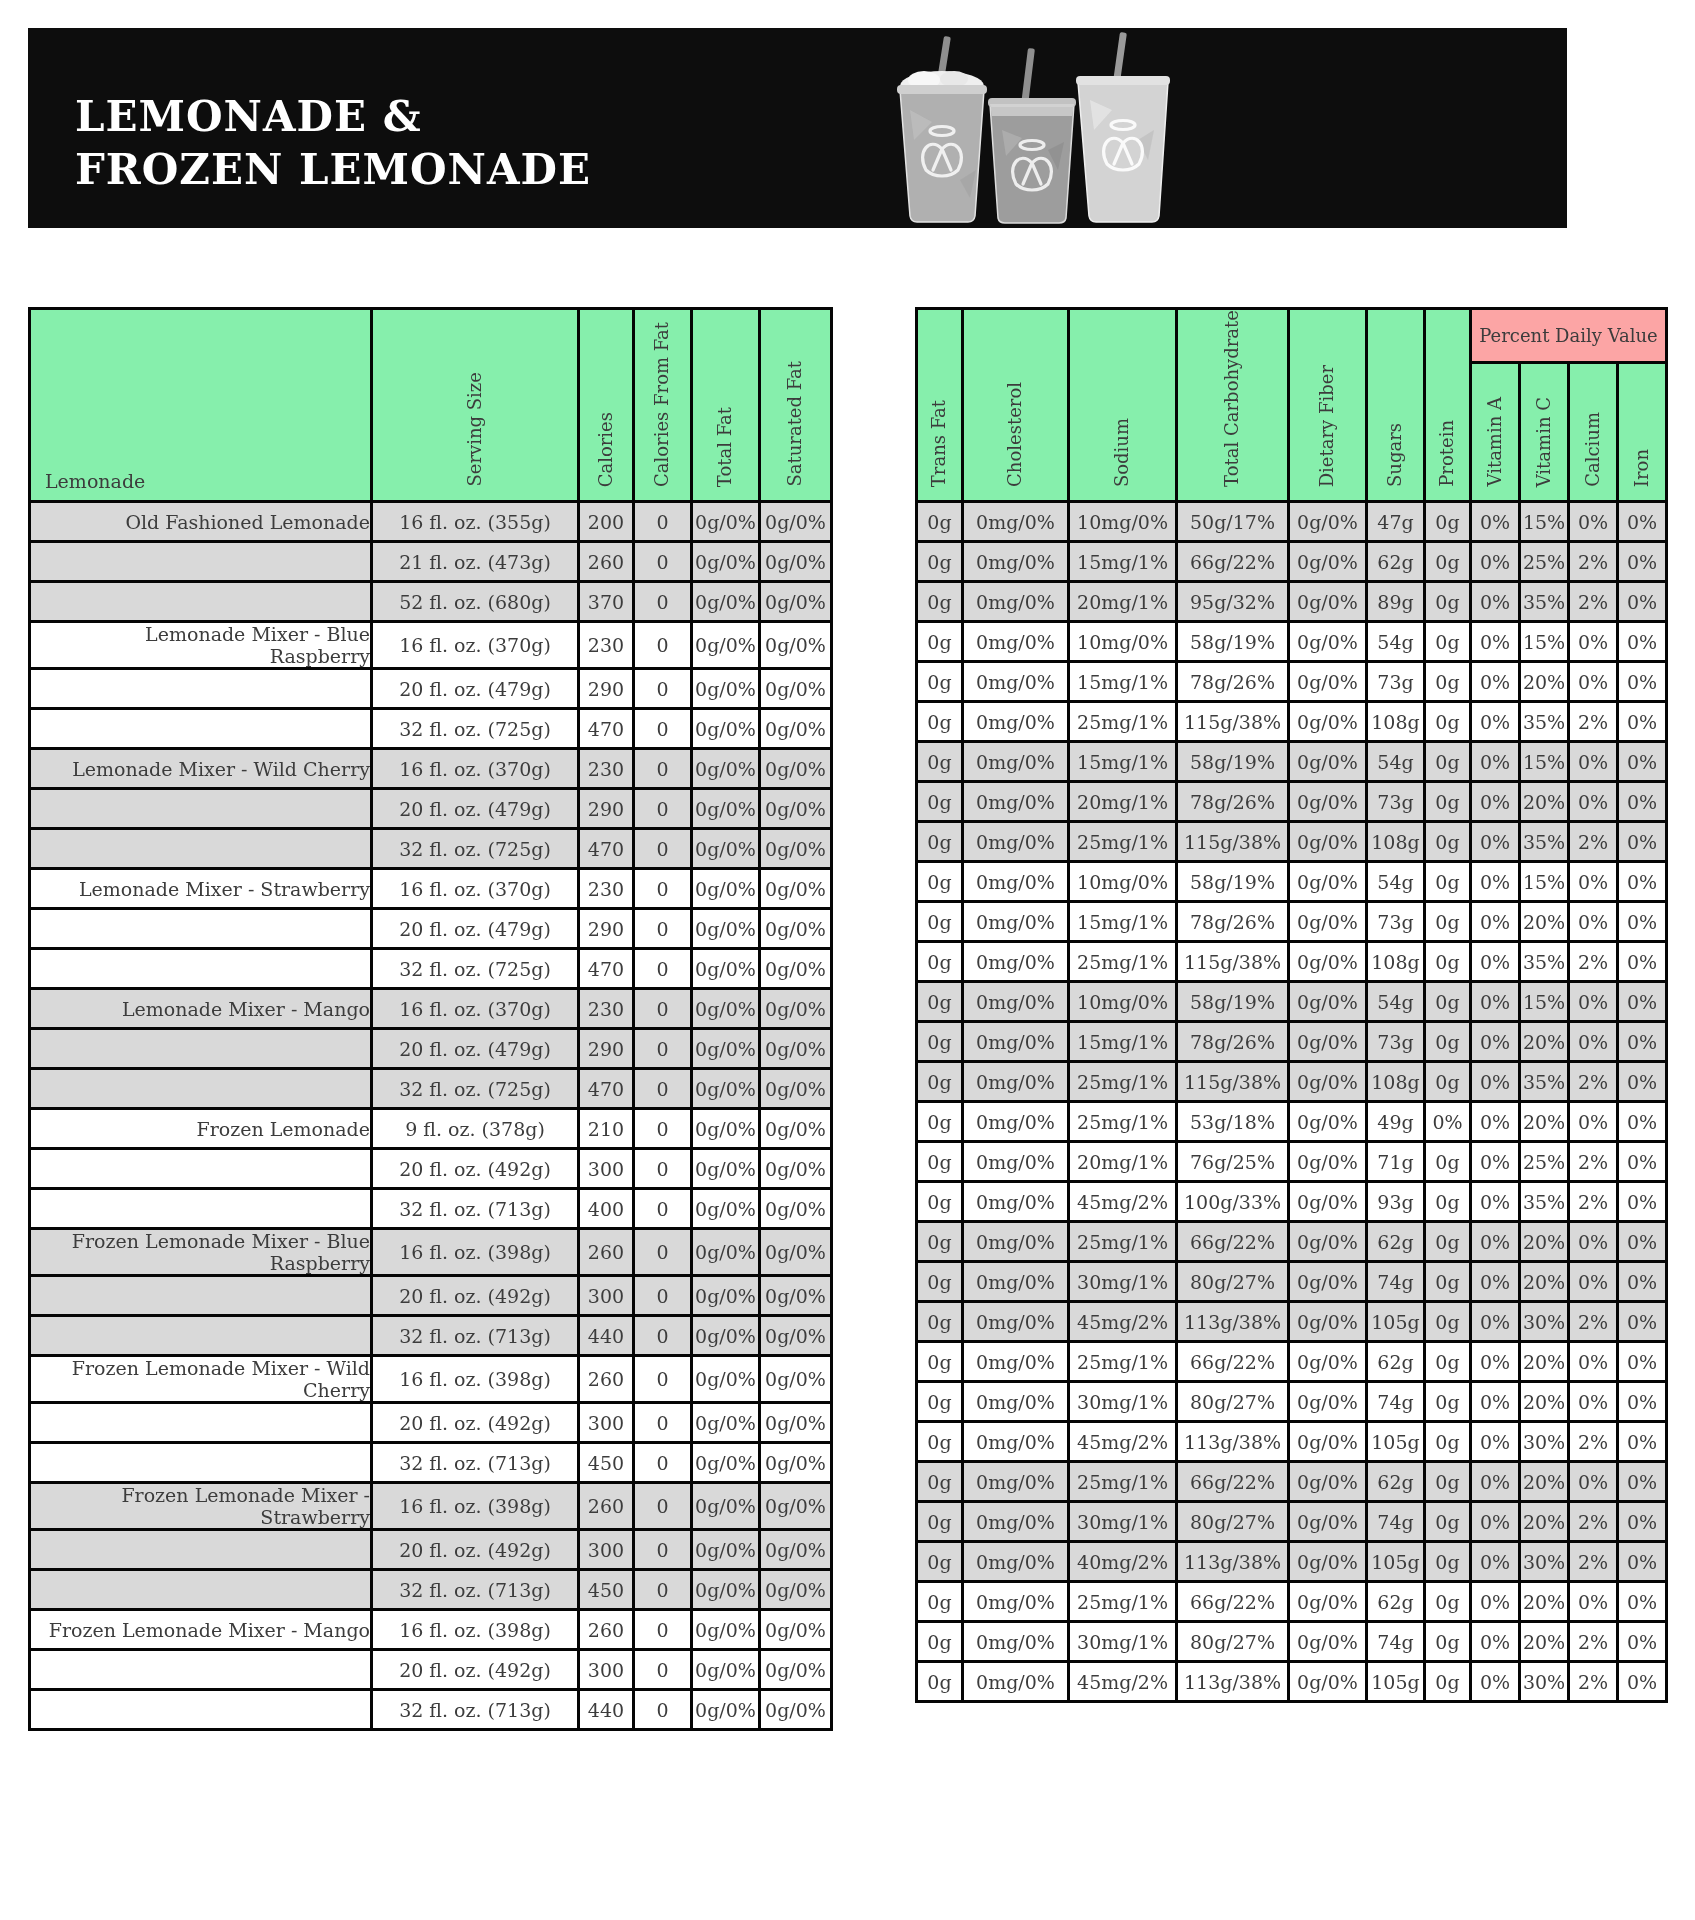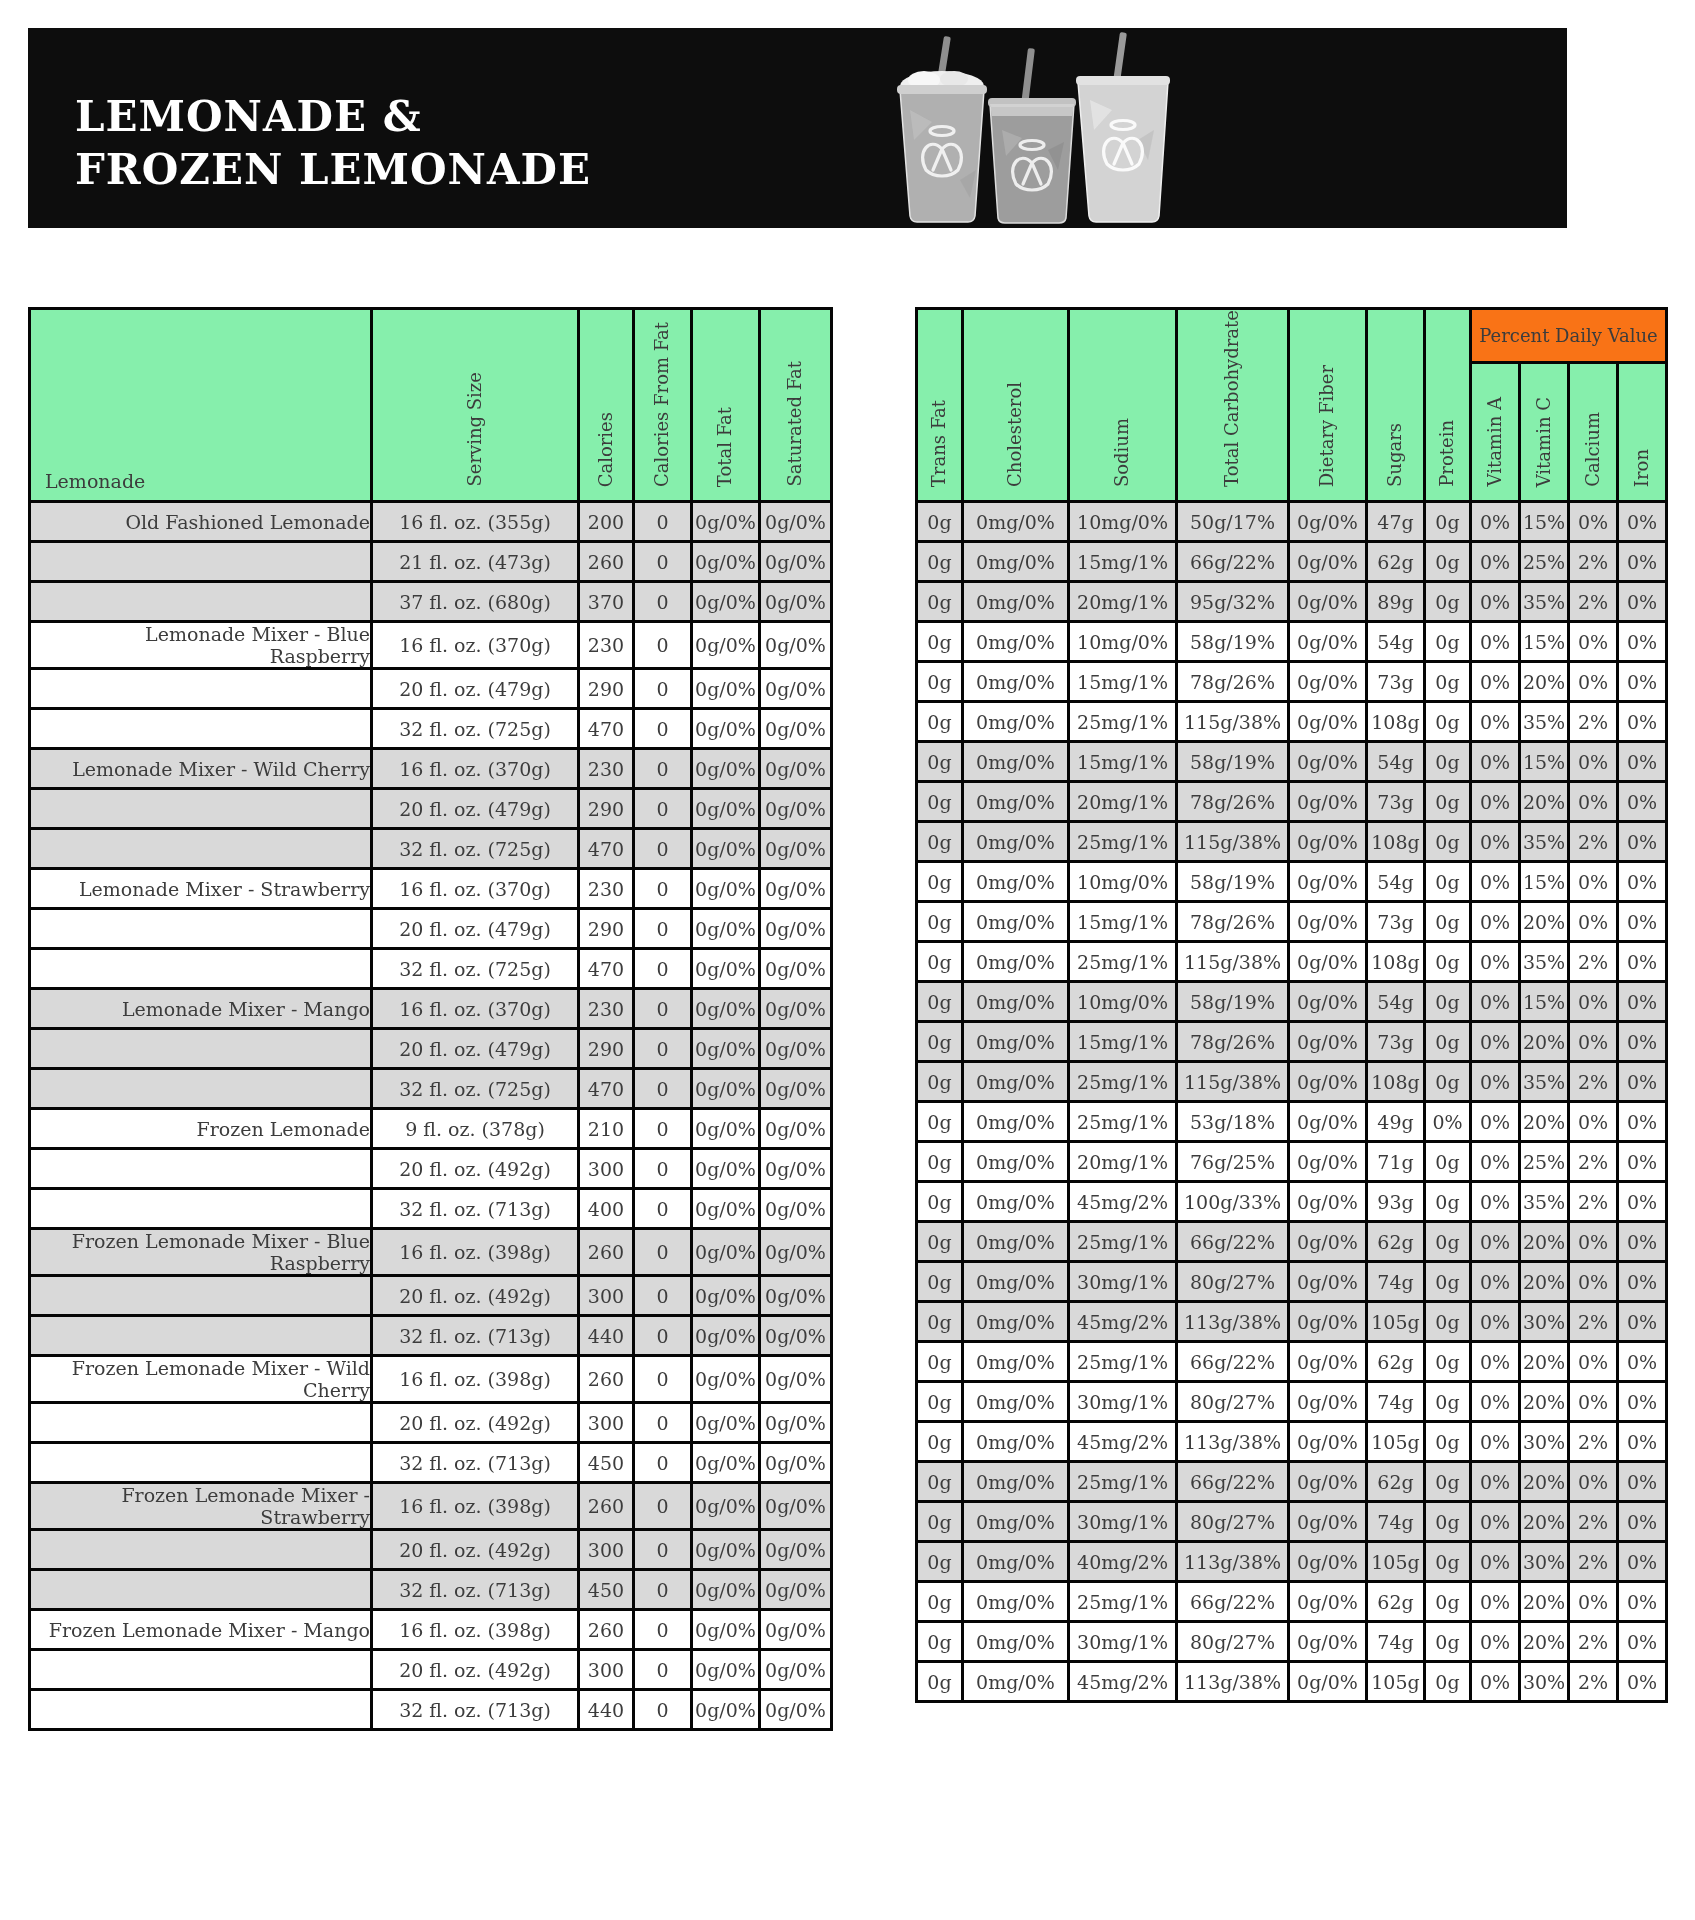--- a/index.html
+++ b/index.html
@@ -31,21 +31,21 @@
   th, td { border:3px solid #050505; overflow:hidden; }
   th { font-weight:normal; background:#86efac; }
 
   .hcell { height:190px; vertical-align:bottom; text-align:center; padding:0; }
   .vtxt {
     display:inline-block; writing-mode:vertical-rl; transform:rotate(180deg);
     font-size:18px; line-height:1.05; margin-bottom:9px; white-space:nowrap;
   }
   .corner { vertical-align:bottom; text-align:left; padding:0 0 8px 14px; font-size:19px; }
 
-  .pdv { height:50px; background:#f97316; text-align:center; vertical-align:middle; font-size:18px; padding:0; }
+  .pdv { height:50px; background:#fca5a5; text-align:center; vertical-align:middle; font-size:18px; padding:0; }
   .hcell2 { height:134px; vertical-align:bottom; text-align:center; padding:0; }
 
   tbody tr { height:40px; }
   tbody td { text-align:center; font-size:19px; padding:0; background:#ffffff; }
   tbody td.name { text-align:right; padding-left:13px; font-size:19px; }
   tr.shade td { background:#d9d9d9; }
 </style>
 </head>
 <body>
 
@@ -132,21 +132,21 @@
       <tr class="shade">
     <td class="name"></td>
     <td>21 fl. oz. (473g)</td>
     <td>260</td>
     <td>0</td>
     <td>0g/0%</td>
     <td>0g/0%</td>
   </tr>
       <tr class="shade">
     <td class="name"></td>
-    <td>37 fl. oz. (680g)</td>
+    <td>52 fl. oz. (680g)</td>
     <td>370</td>
     <td>0</td>
     <td>0g/0%</td>
     <td>0g/0%</td>
   </tr>
       <tr>
     <td class="name">Lemonade Mixer - Blue Raspberry</td>
     <td>16 fl. oz. (370g)</td>
     <td>230</td>
     <td>0</td>

